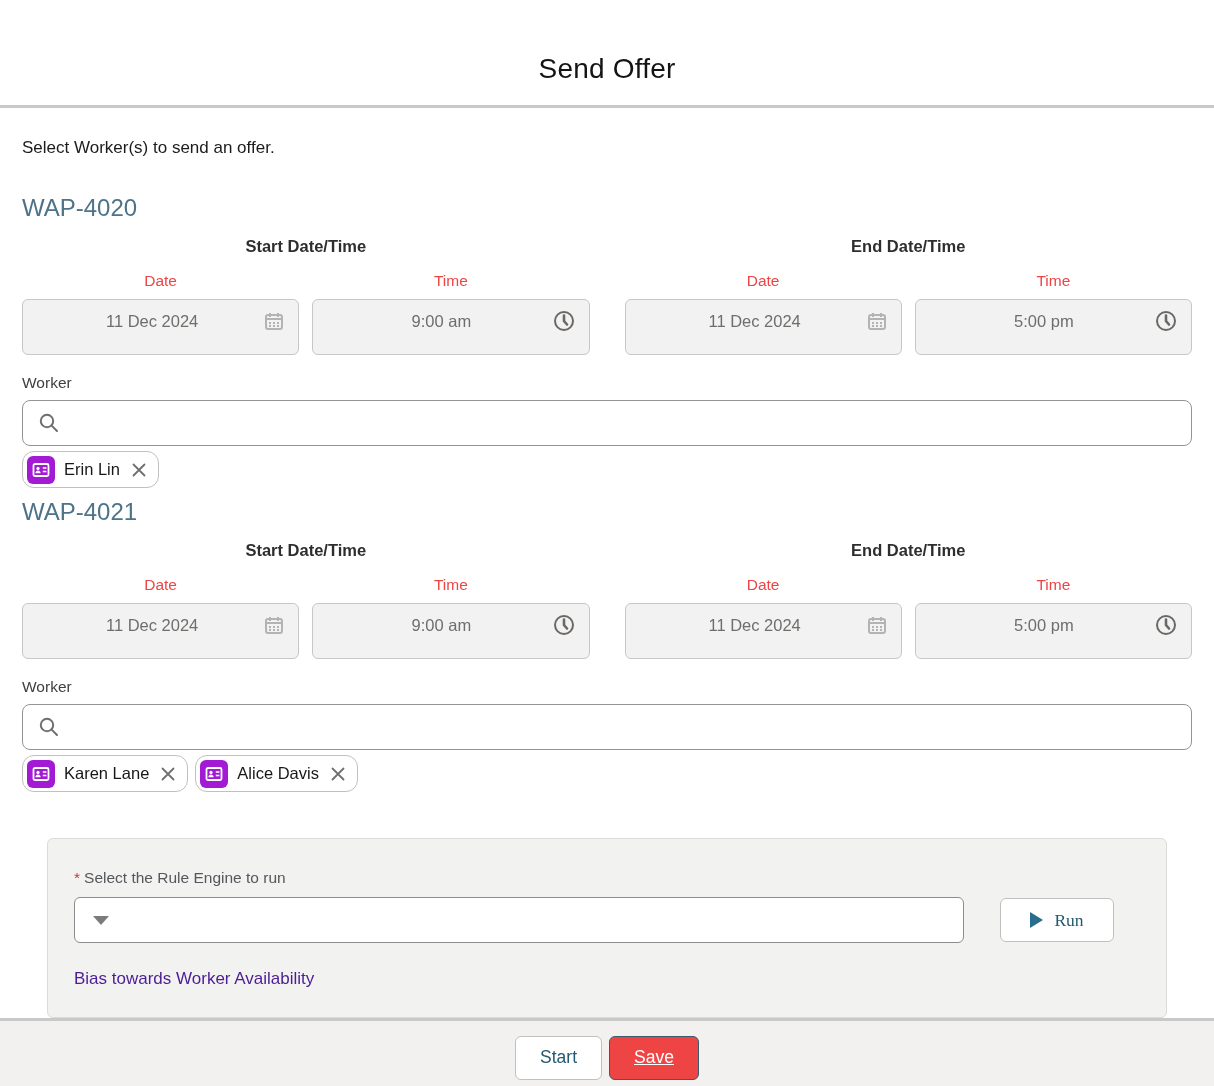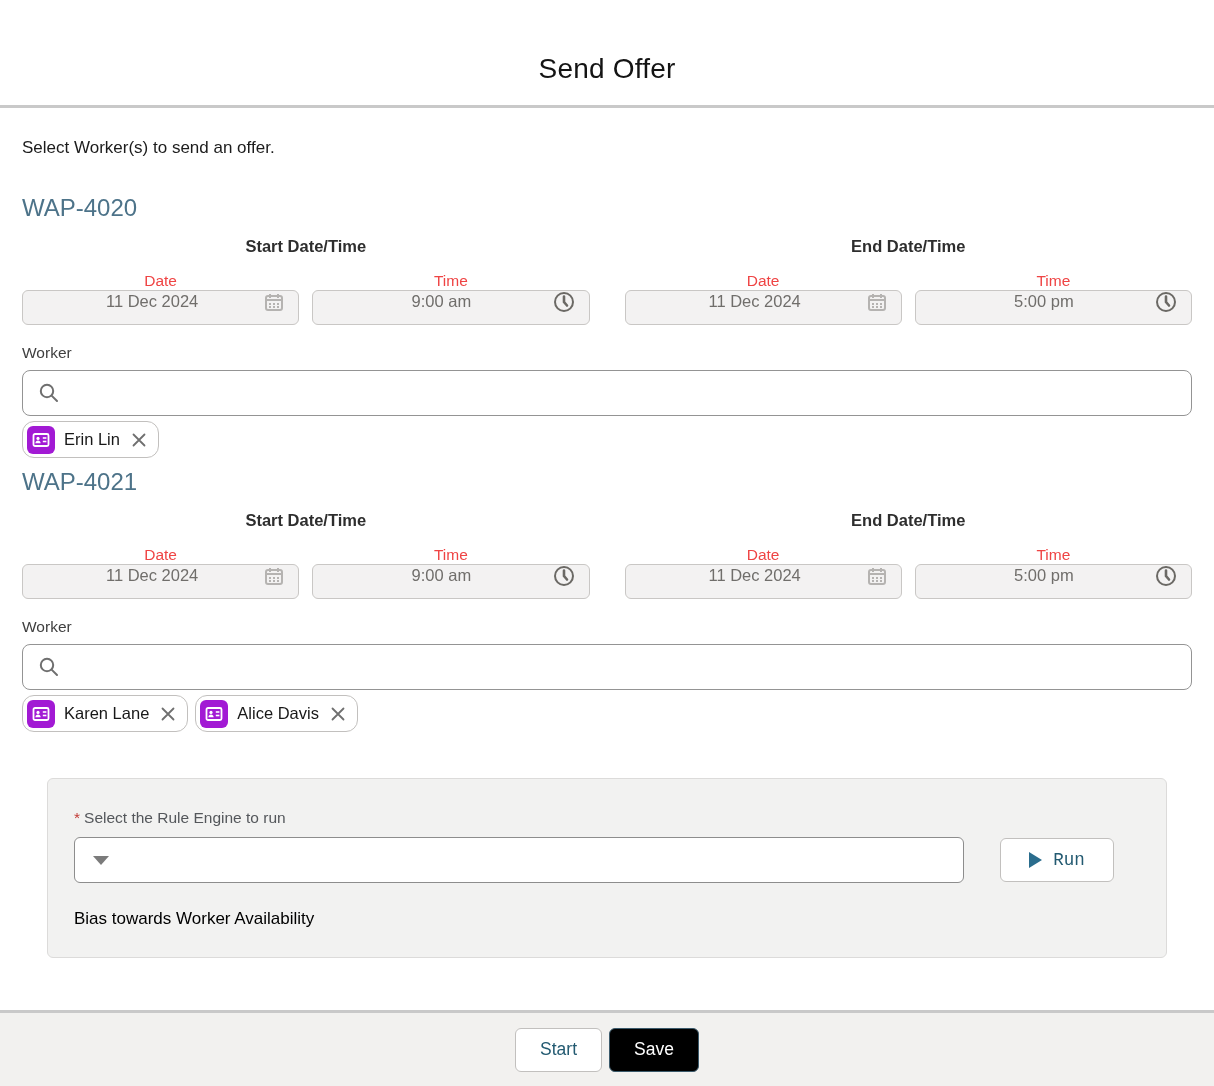--- a/index.html
+++ b/index.html
@@ -30,21 +30,21 @@
   .intro { margin-top: 30px; font-size: 17px; color: #1c1c1c; }
 
   .wap-title { margin-top: 36px; font-size: 24px; font-weight: 400; color: #4d7389; }
   .wap-title.second { margin-top: 10px; }
 
   .dt-row { display: grid; grid-template-columns: 1fr 1fr; column-gap: 35px; text-align: center; }
   .group-heading { margin-top: 15px; font-size: 16.5px; font-weight: 700; color: #2e2e2e; }
   .fields { display: grid; grid-template-columns: 1fr 1fr; column-gap: 13px; }
   .field-label { display: block; margin-top: 16px; font-size: 15.5px; color: #ef4444; }
   .ro-input {
-    height: 35px;
+    margin-top: 9px; height: 56px;
     background: #f3f2f2; border: 1px solid #c9c7c5; border-radius: 6px;
     display: flex; align-items: center; padding: 0 14px 12px 17px;
     cursor: default;
   }
   .ro-input .val { flex: 1; font-size: 16.5px; color: #706e6b; }
   .icon-btn { display: inline-flex; align-items: center; justify-content: center; background: none; border: none; padding: 0; cursor: pointer; }
 
   .worker-label { display: block; margin-top: 19px; font-size: 15.5px; color: #3f3f3f; }
   .search-box {
     margin-top: 8px; height: 46px;
@@ -87,41 +87,41 @@
   .select .sel-text { flex: 1; font-size: 17px; color: #141414; }
   .caret {
     width: 0; height: 0; border-left: 8px solid transparent; border-right: 8px solid transparent;
     border-top: 9px solid #7b7b7b;
   }
   .run-btn {
     margin-left: auto; margin-right: 26px;
     width: 114px; height: 44px;
     background: #fff; border: 1px solid #c2c0be; border-radius: 6px;
     display: inline-flex; align-items: center; justify-content: center; gap: 11px;
-    font-family: Liberation Mono, monospace; font-size: 17.5px; color: #235a71; cursor: pointer;
+    font-family: Liberation Serif, serif; font-size: 17.5px; color: #235a71; cursor: pointer;
   }
   .play {
     width: 0; height: 0; border-top: 8px solid transparent; border-bottom: 8px solid transparent;
     border-left: 13px solid #2a6d8d;
   }
-  .rule-desc { margin-top: 26px; font-size: 17px; color: #000000; }
+  .rule-desc { margin-top: 26px; font-size: 17px; color: #4c1d95; }
 
   
   .modal-footer {
     margin-top: auto;
     height: 76px;
     background: #f2f1ef; border-top: 3px solid #c9c9c9;
     display: flex; align-items: center; justify-content: center; gap: 7px;
   }
   .btn {
     height: 44px; border-radius: 6px; font-family: inherit; font-size: 17.5px;
     padding: 0 24px; cursor: pointer;
   }
   .btn-cancel { background: #fff; border: 1px solid #c2c0be; color: #235a71; }
-  .btn-save { background: #000000; border: 1px solid #3b5a6b; color: #fff; }
+  .btn-save { background: #ef4444; border: 1px solid #3b5a6b; color: #fff; text-decoration: underline; }
 
   svg { display: block; }
 </style>
 </head>
 <body>
 
 <header class="modal-header">
   <h1 class="modal-title">Send Offer</h1>
 </header>
 

